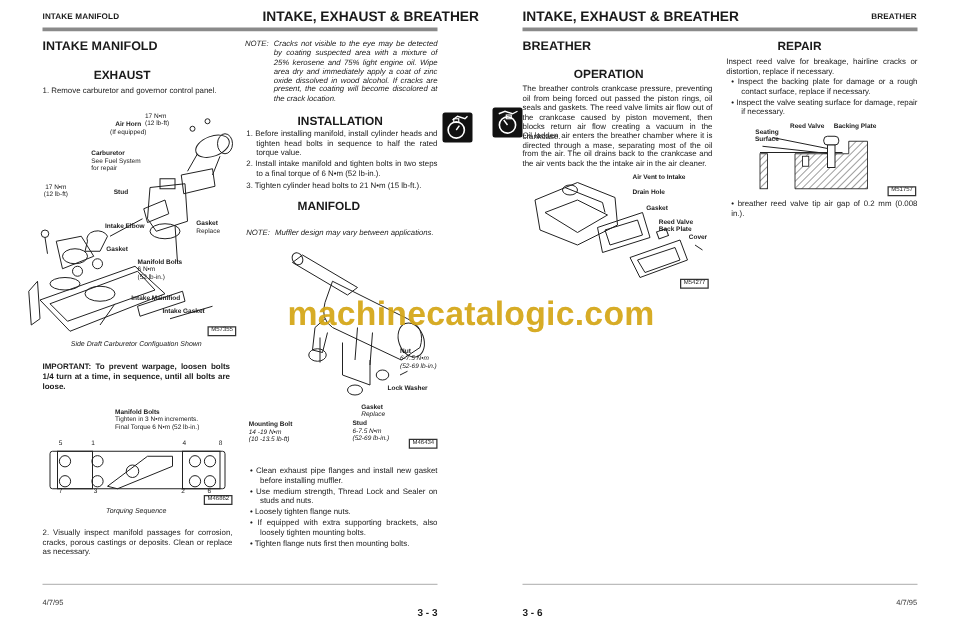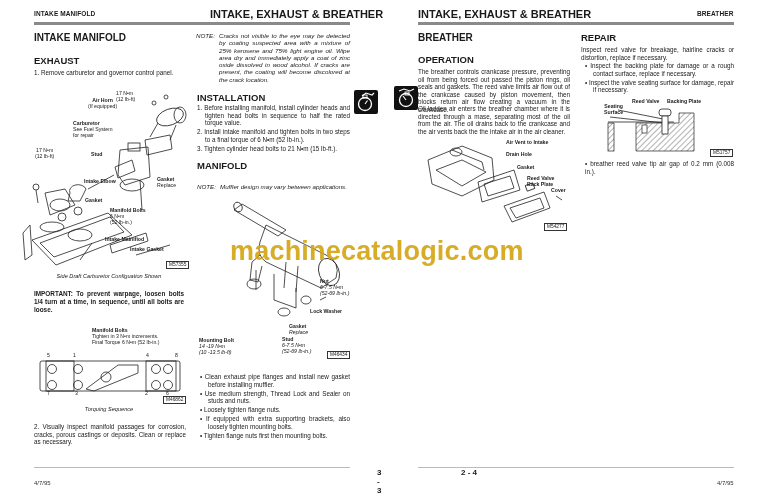--- a/index.html
+++ b/index.html
@@ -5,23 +5,23 @@
   html, body { margin:0; padding:0; background:#ffffff; }
   body { width:768px; height:497px; position:relative; overflow:hidden; font-family:"Liberation Sans", sans-serif; color:#1a1a1a; }
   .page { position:absolute; top:0; width:384px; height:497px; }
   .page.left { left:0; }
   .page.right { left:384px; }
   .hdr-small { position:absolute; top:10px; font-size:6.5px; font-weight:bold; letter-spacing:0.1px; }
   .hdr-big { position:absolute; top:8px; font-size:11px; font-weight:bold; }
   .hdr-bar { position:absolute; top:22px; left:34px; width:316px; height:3px; background:#8a8a8a; }
   .foot-line { position:absolute; top:467px; left:34px; width:316px; height:1px; background:#bcbcbc; }
   .foot-date { position:absolute; top:480px; font-size:6px; color:#333; }
-  .foot-page { position:absolute; top:468px; font-size:8px; font-weight:bold;margin-left:43px; }
+  .foot-page { position:absolute; top:486px; font-size:8px; font-weight:bold; }
   .h1 { position:absolute; font-size:10px; font-weight:bold; }
-  .h2 { position:absolute; font-size:9.5px; font-weight:bold; }
+  .h2 { position:absolute; font-size:9.5px; font-weight:bold;margin-left:41px; }
   .txt { position:absolute; font-size:6.3px; line-height:7.6px; text-align:justify; }
   .note { position:absolute; font-size:6.2px; line-height:7.3px; font-style:italic; text-align:justify; }
   .note .lbl { position:absolute; left:0; top:0; }
   .note .body { padding-left:23px; }
   .imp { position:absolute; font-size:6.4px; line-height:7.8px; font-weight:bold; text-align:justify; }
   ol.steps, ul.bul { margin:0; padding:0; list-style:none; }
   ol.steps li, ul.bul li { padding-left:8px; text-indent:-8px; margin-bottom:1.5px; }
   .lab { position:absolute; font-size:5.2px; line-height:6px; white-space:nowrap; }
   .lab b { font-weight:bold; }
   .lab i { font-style:italic; }
@@ -254,17 +254,17 @@
     </svg>
     <div class="lab" style="left:248px; top:98px;"><b>Reed Valve</b></div>
     <div class="lab" style="left:283px; top:98px;"><b>Backing Plate</b></div>
     <div class="lab" style="left:220px; top:103px; text-align:right;"><b>Seating</b><br><b>Surface</b></div>
     <div class="fig-id" style="left:326px; top:149px;">M51757</div>
   </div>
 
   <div class="txt" style="left:201px; top:160px; width:149px;">• breather reed valve tip air gap of 0.2 mm (0.008 in.).</div>
 
   <div class="foot-line"></div>
-  <div class="foot-page" style="left:34px;">2 - 4</div>
+  <div class="foot-page" style="left:34px;">3 - 6</div>
   <div class="foot-date" style="left:333px;">4/7/95</div>
 </div>
 
 <div class="watermark">machinecatalogic.com</div>
 
 </body></html>

